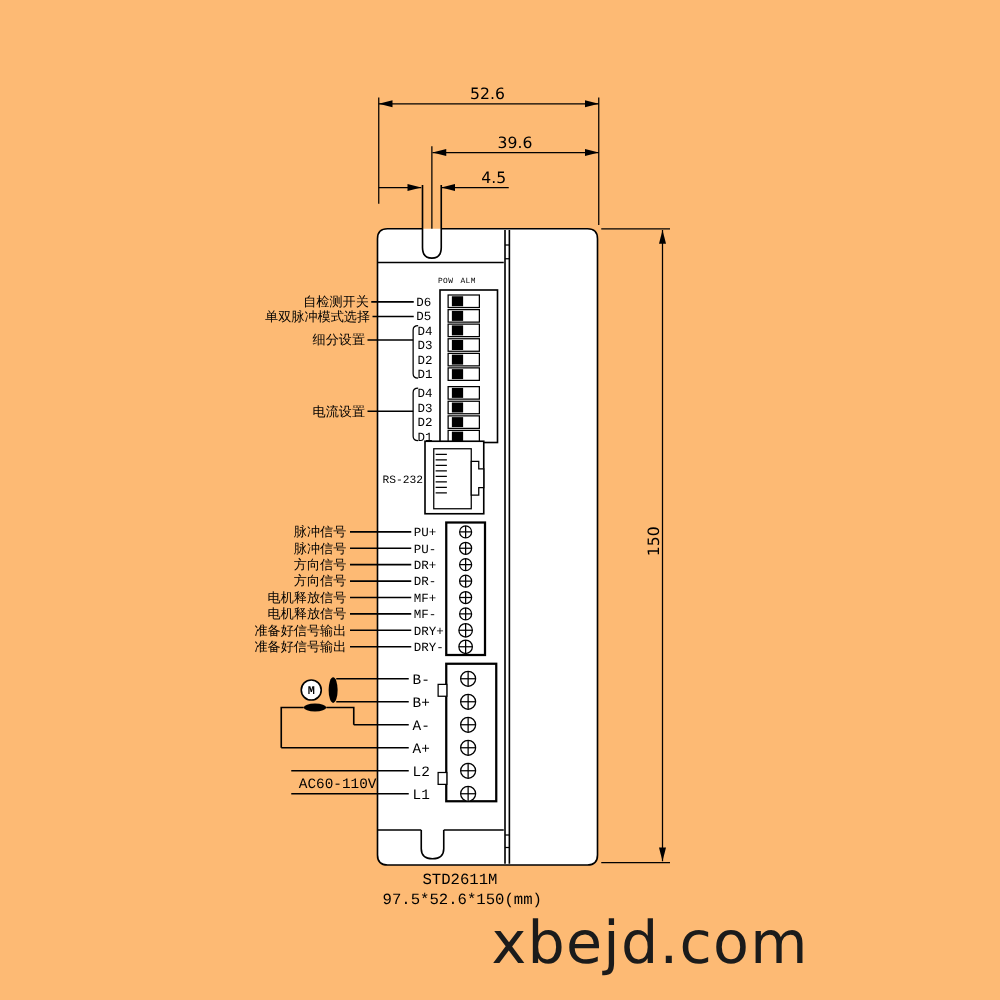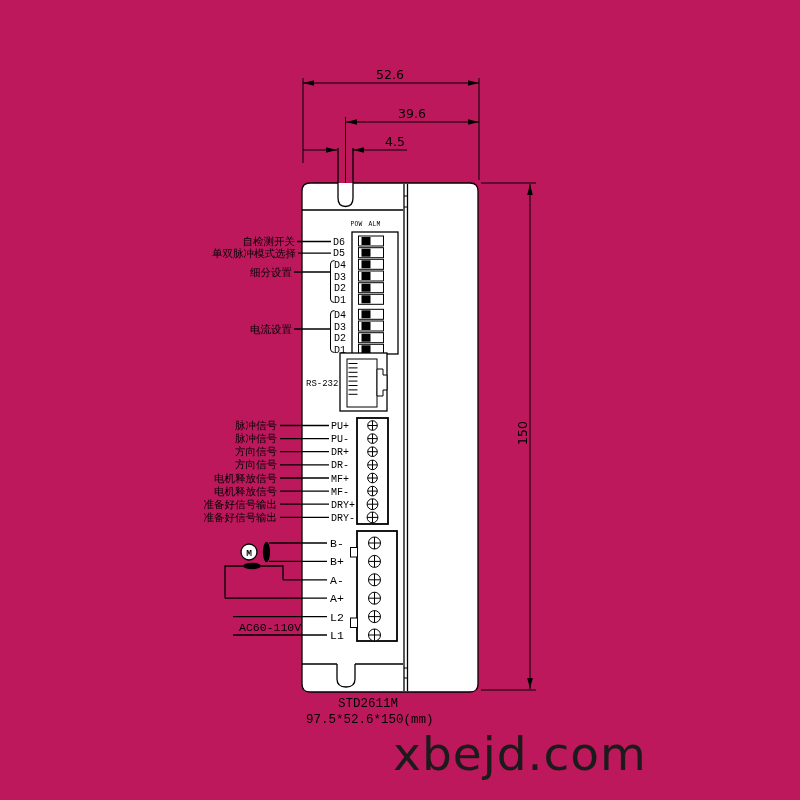--- a/index.html
+++ b/index.html
@@ -1,16 +1,16 @@
 <!DOCTYPE html>
 <html><head>
 <meta charset="utf-8">
 <style>
   html,body{margin:0;padding:0;background:#ffffff;}
-  #canvas{width:800px;height:800px;position:relative;background:#be185d;overflow:hidden;}
+  #canvas{width:800px;height:800px;position:relative;background:#fdba74;overflow:hidden;}
   svg text{fill:#000;}
   .cn{font-family:"DejaVu Sans",sans-serif;font-size:10.5px;}
   .mono{font-family:"Liberation Mono",monospace;font-size:10px;}
   .mono-lg{font-family:"Liberation Mono",monospace;font-size:11.5px;}
   .dim{font-family:"DejaVu Sans",sans-serif;font-size:12.5px;}
   .tiny{font-family:"Liberation Mono",monospace;font-size:6.3px;letter-spacing:.3px;}
   .footer-t{font-family:"Liberation Mono",monospace;font-size:12.5px;}
   .wm{font-family:"DejaVu Sans",sans-serif;font-size:47px;letter-spacing:1px;fill:#1b1b1b;}
   .ln{stroke:#000;stroke-width:1.3;fill:none;}
   .thin{stroke:#000;stroke-width:1;fill:none;}

